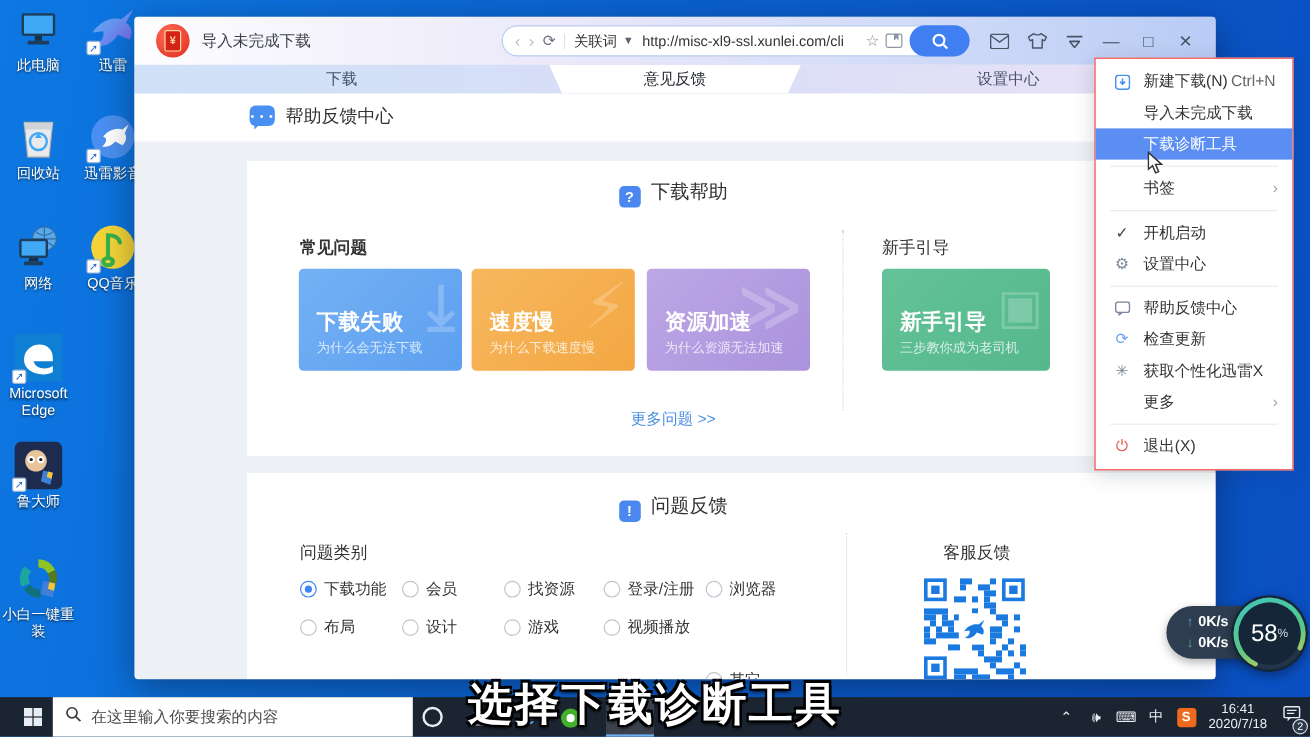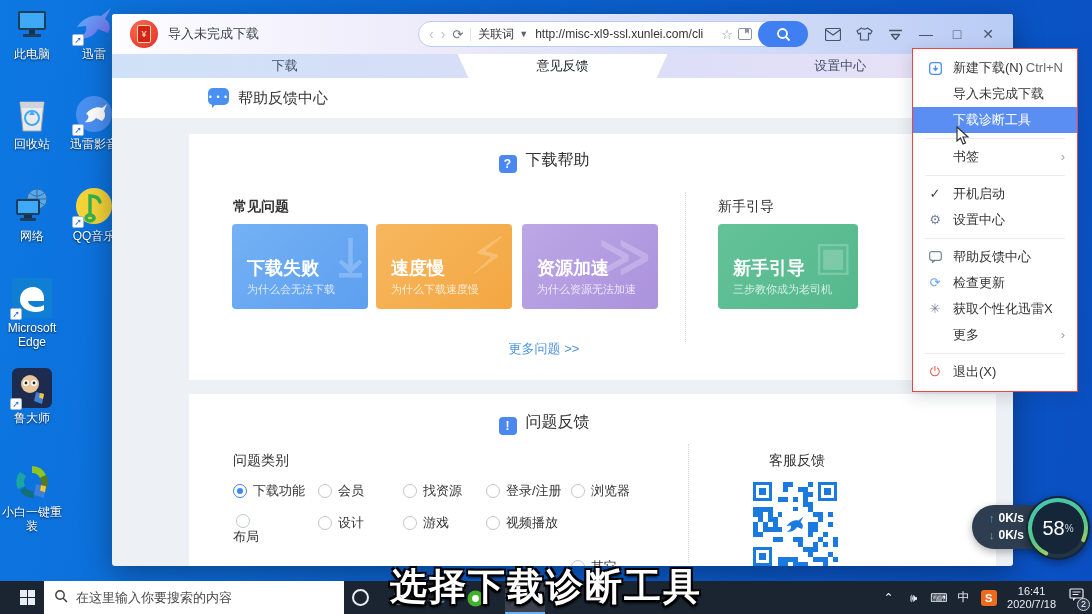--- a/index.html
+++ b/index.html
@@ -50,21 +50,21 @@
   .tab.active { clip-path:polygon(0 0,100% 0,calc(100% - 11px) 100%,11px 100%); }
   .tab.active {  clip-path:polygon(0 0,100% 0,calc(100% - 11px) 100%,11px 100%); }
 
   .pagehead { position:absolute; left:0; top:64px; width:100%; height:40px; background:#fff; }
   .ph-ic { position:absolute; left:96px; top:10px; width:21px; height:20px; }
   .ph-ic .bub { position:absolute; inset:0 0 3px 0; background:#4a90f2; border-radius:5px; }
   .ph-ic .bub:after { content:""; position:absolute; left:4px; bottom:-3px; border:4px solid transparent; border-top-color:#4a90f2; border-left-color:#4a90f2; }
   .ph-ic .dots { position:absolute; left:0; top:6px; width:100%; text-align:center; color:#fff; font-size:9px; letter-spacing:1px; line-height:6px; }
   .ph-title { position:absolute; left:126px; top:0; height:40px; line-height:40px; font-size:15px; font-weight:500; color:#333; }
 
-  .panel { position:absolute; left:77px; width:807px; background:#fff; }
+  .panel { position:absolute; left:94px; width:807px; background:#fff; }
   .panel1 { top:120px; height:246px; }
   .panel2 { top:380px; height:172px; overflow:hidden; }
 
   .sec-title { position:absolute; left:0; width:710px; text-align:center; font-size:16px; color:#333; }
   .sec-title .sq { display:inline-block; width:18px; height:18px; border-radius:4px; background:#4a88f0; color:#fff;
                    font-size:12px; font-weight:bold; line-height:18px; text-align:center; vertical-align:-3px; margin-right:9px; }
   .grp-label { position:absolute; font-size:14px; color:#333; }
 
   .card { position:absolute; top:90px; width:136px; height:85px; border-radius:4px; color:#fff; overflow:hidden; }
   .card .t { position:absolute; left:15px; top:32px; font-size:18px; font-weight:bold; }
@@ -361,21 +361,21 @@
         <span>找资源</span>
       </div>
     <div class="radio-item" style="left:297px; top:88px;">
         <span class="radio"></span>
         <span>登录/注册</span>
       </div>
     <div class="radio-item" style="left:382px; top:88px;">
         <span class="radio"></span>
         <span>浏览器</span>
       </div>
-    <div class="radio-item" style="left:44px; top:120px;flex-direction:column;">
+    <div class="radio-item" style="left:44px; top:120px;">
         <span class="radio"></span>
         <span>布局</span>
       </div>
     <div class="radio-item" style="left:129px; top:120px;">
         <span class="radio"></span>
         <span>设计</span>
       </div>
     <div class="radio-item" style="left:214px; top:120px;">
         <span class="radio"></span>
         <span>游戏</span>

